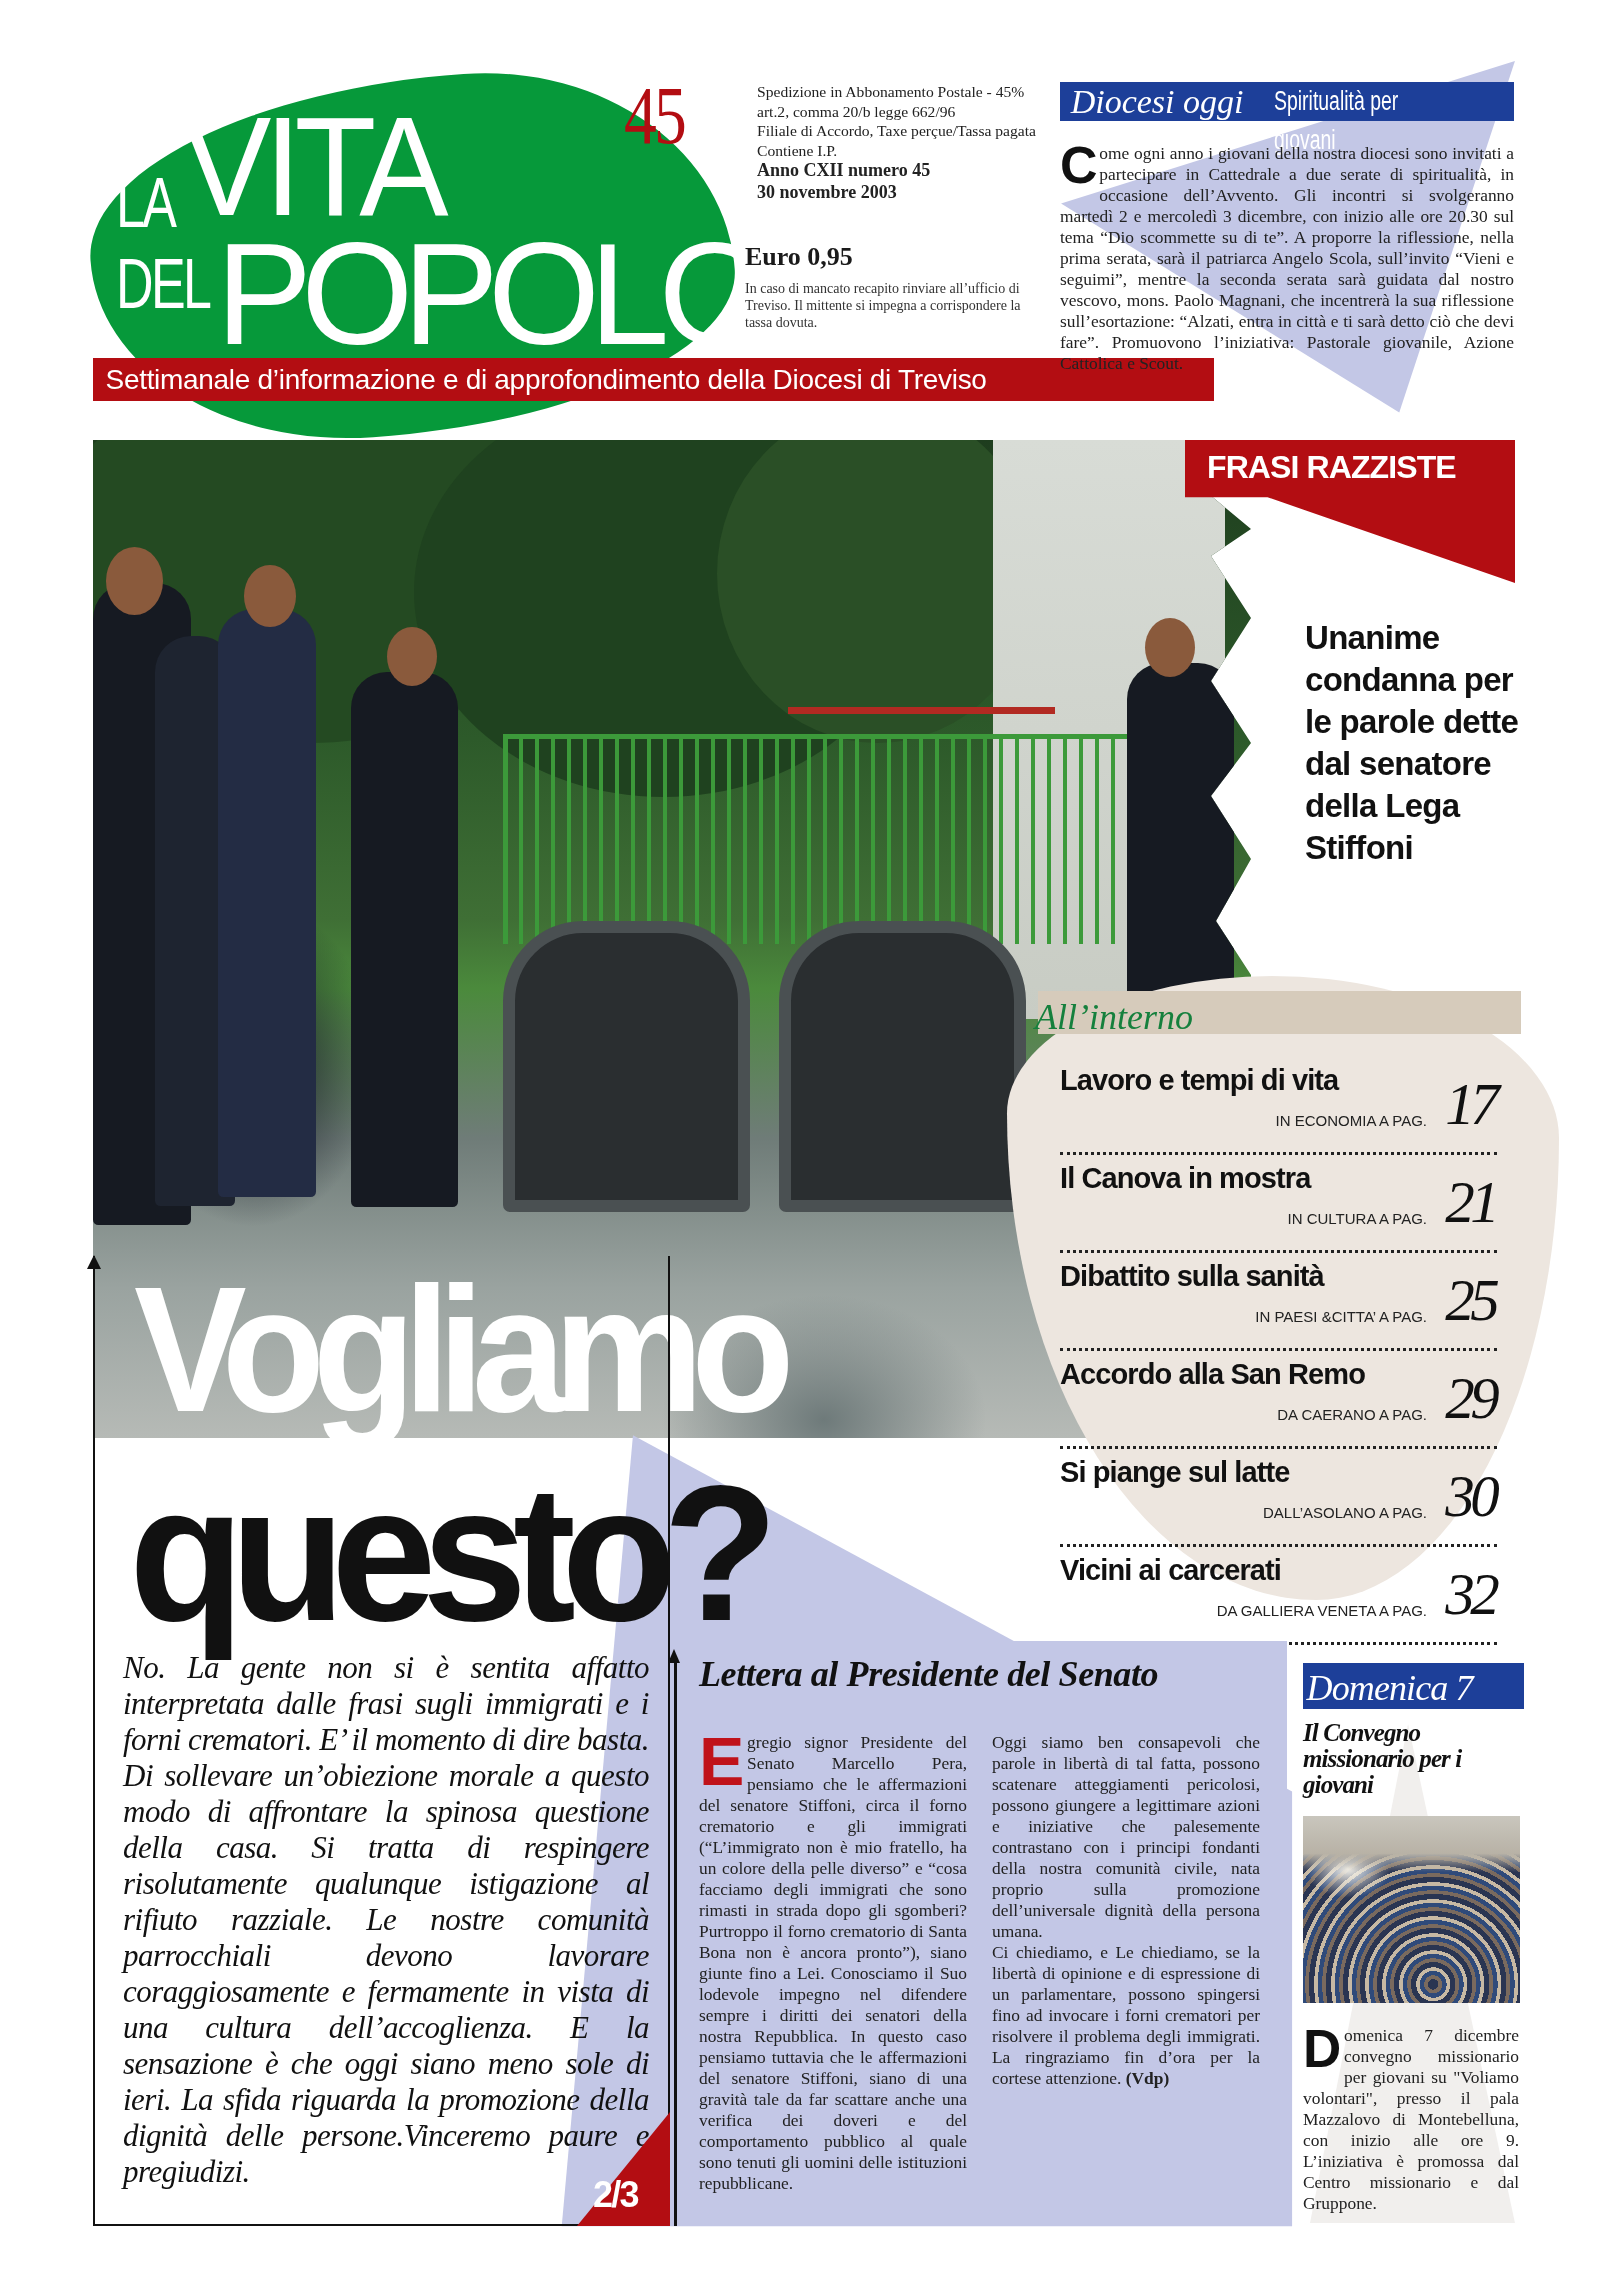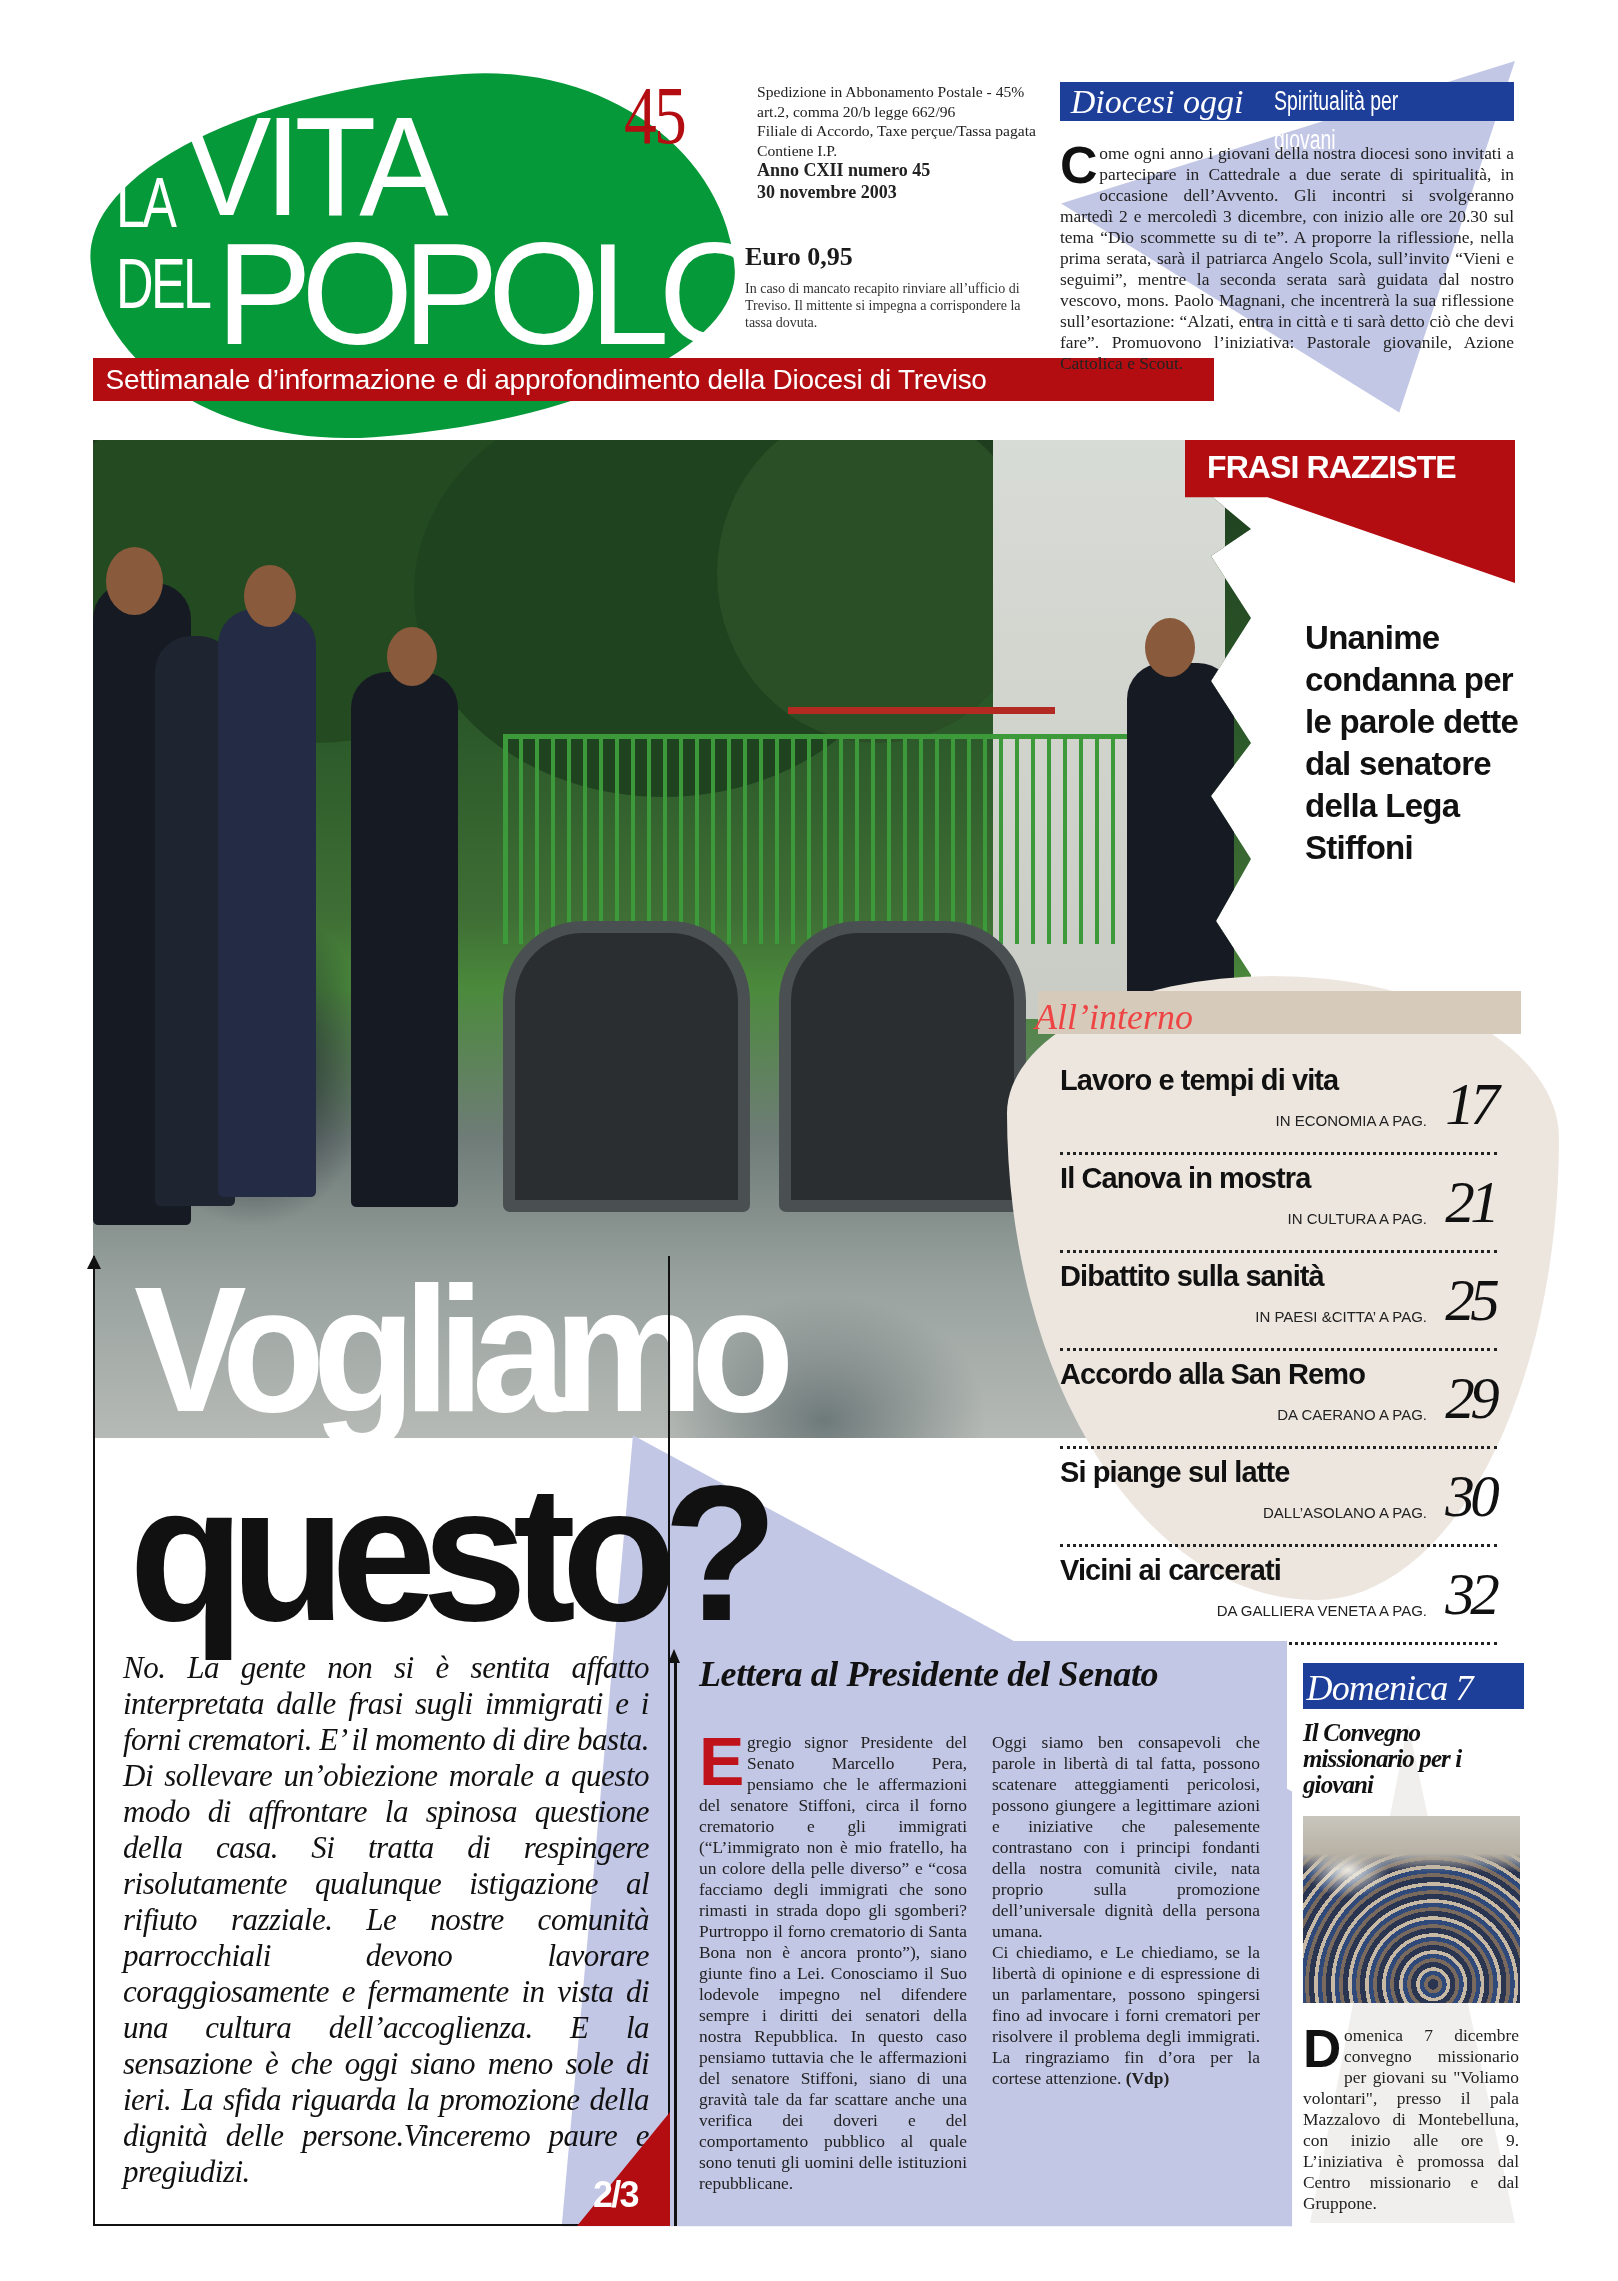--- a/index.html
+++ b/index.html
@@ -43,21 +43,21 @@
   .swing { position:absolute; left:695px; top:267px; width:267px; height:7.1px; background:#b22a22; }
 
   
   .fr-banner { left:1185px; top:440px; width:330px; height:143px; background:#b30d12; clip-path:polygon(0 0,100% 0,100% 100%,25% 40%,0 40%); }
   .fr-label { left:1207px; top:449px; color:#fff; font-family:"Liberation Sans", sans-serif; font-weight:bold; font-size:32px; letter-spacing:-0.9px; }
   .fr-head { left:1305px; top:617px; width:223px; font-family:"Liberation Sans", sans-serif; font-weight:bold; font-size:33px; line-height:42px; letter-spacing:-0.7px; color:#111; }
 
   
   .toc-blob { left:1007px; top:976px; width:552px; height:624px; background:#ede6df; border-radius:48% 52% 44% 56% / 22% 26% 74% 78%; }
   .toc-headbar { left:1038px; top:991px; width:483px; height:43px; background:#d6cbbb; }
-  .toc-title { left:1035px; top:996px; font-style:italic; font-size:36px; font-family:"Liberation Serif", serif; color:#ef4444; }
+  .toc-title { left:1035px; top:996px; font-style:italic; font-size:36px; font-family:"Liberation Serif", serif; color:#15803d; }
   .toc-list { left:1060px; top:1057px; width:437px; }
   .toc-item { position:relative; height:98px; border-bottom:3.6px dotted #222; box-sizing:border-box; }
   .toc-item .title { position:absolute; left:0; top:7.1px; font-family:"Liberation Sans", sans-serif; font-weight:bold; font-size:29px; letter-spacing:-0.9px; color:#111; white-space:nowrap; }
   .toc-item .section { position:absolute; right:70px; top:55px; font-family:"Liberation Sans", sans-serif; font-size:15px; color:#222; white-space:nowrap;padding-left:45px; }
   .toc-item .page { position:absolute; right:1.8px; top:12.5px; font-style:italic; font-size:59px; font-family:"Liberation Serif", serif; letter-spacing:-4.5px; color:#111; }
 
   
   .head-line1 { left:134px; top:1261px; font-family:"Liberation Sans", sans-serif; font-weight:bold; font-size:169px; line-height:1; letter-spacing:-12.5px; color:#fff; transform:scaleY(1.05); transform-origin:left top; }
   .head-line2 { left:129px; top:1457px; font-family:"Liberation Sans", sans-serif; font-weight:bold; font-size:189px; line-height:1; letter-spacing:-14.3px; color:#111; transform:scaleY(1.02); transform-origin:left top; }
 

